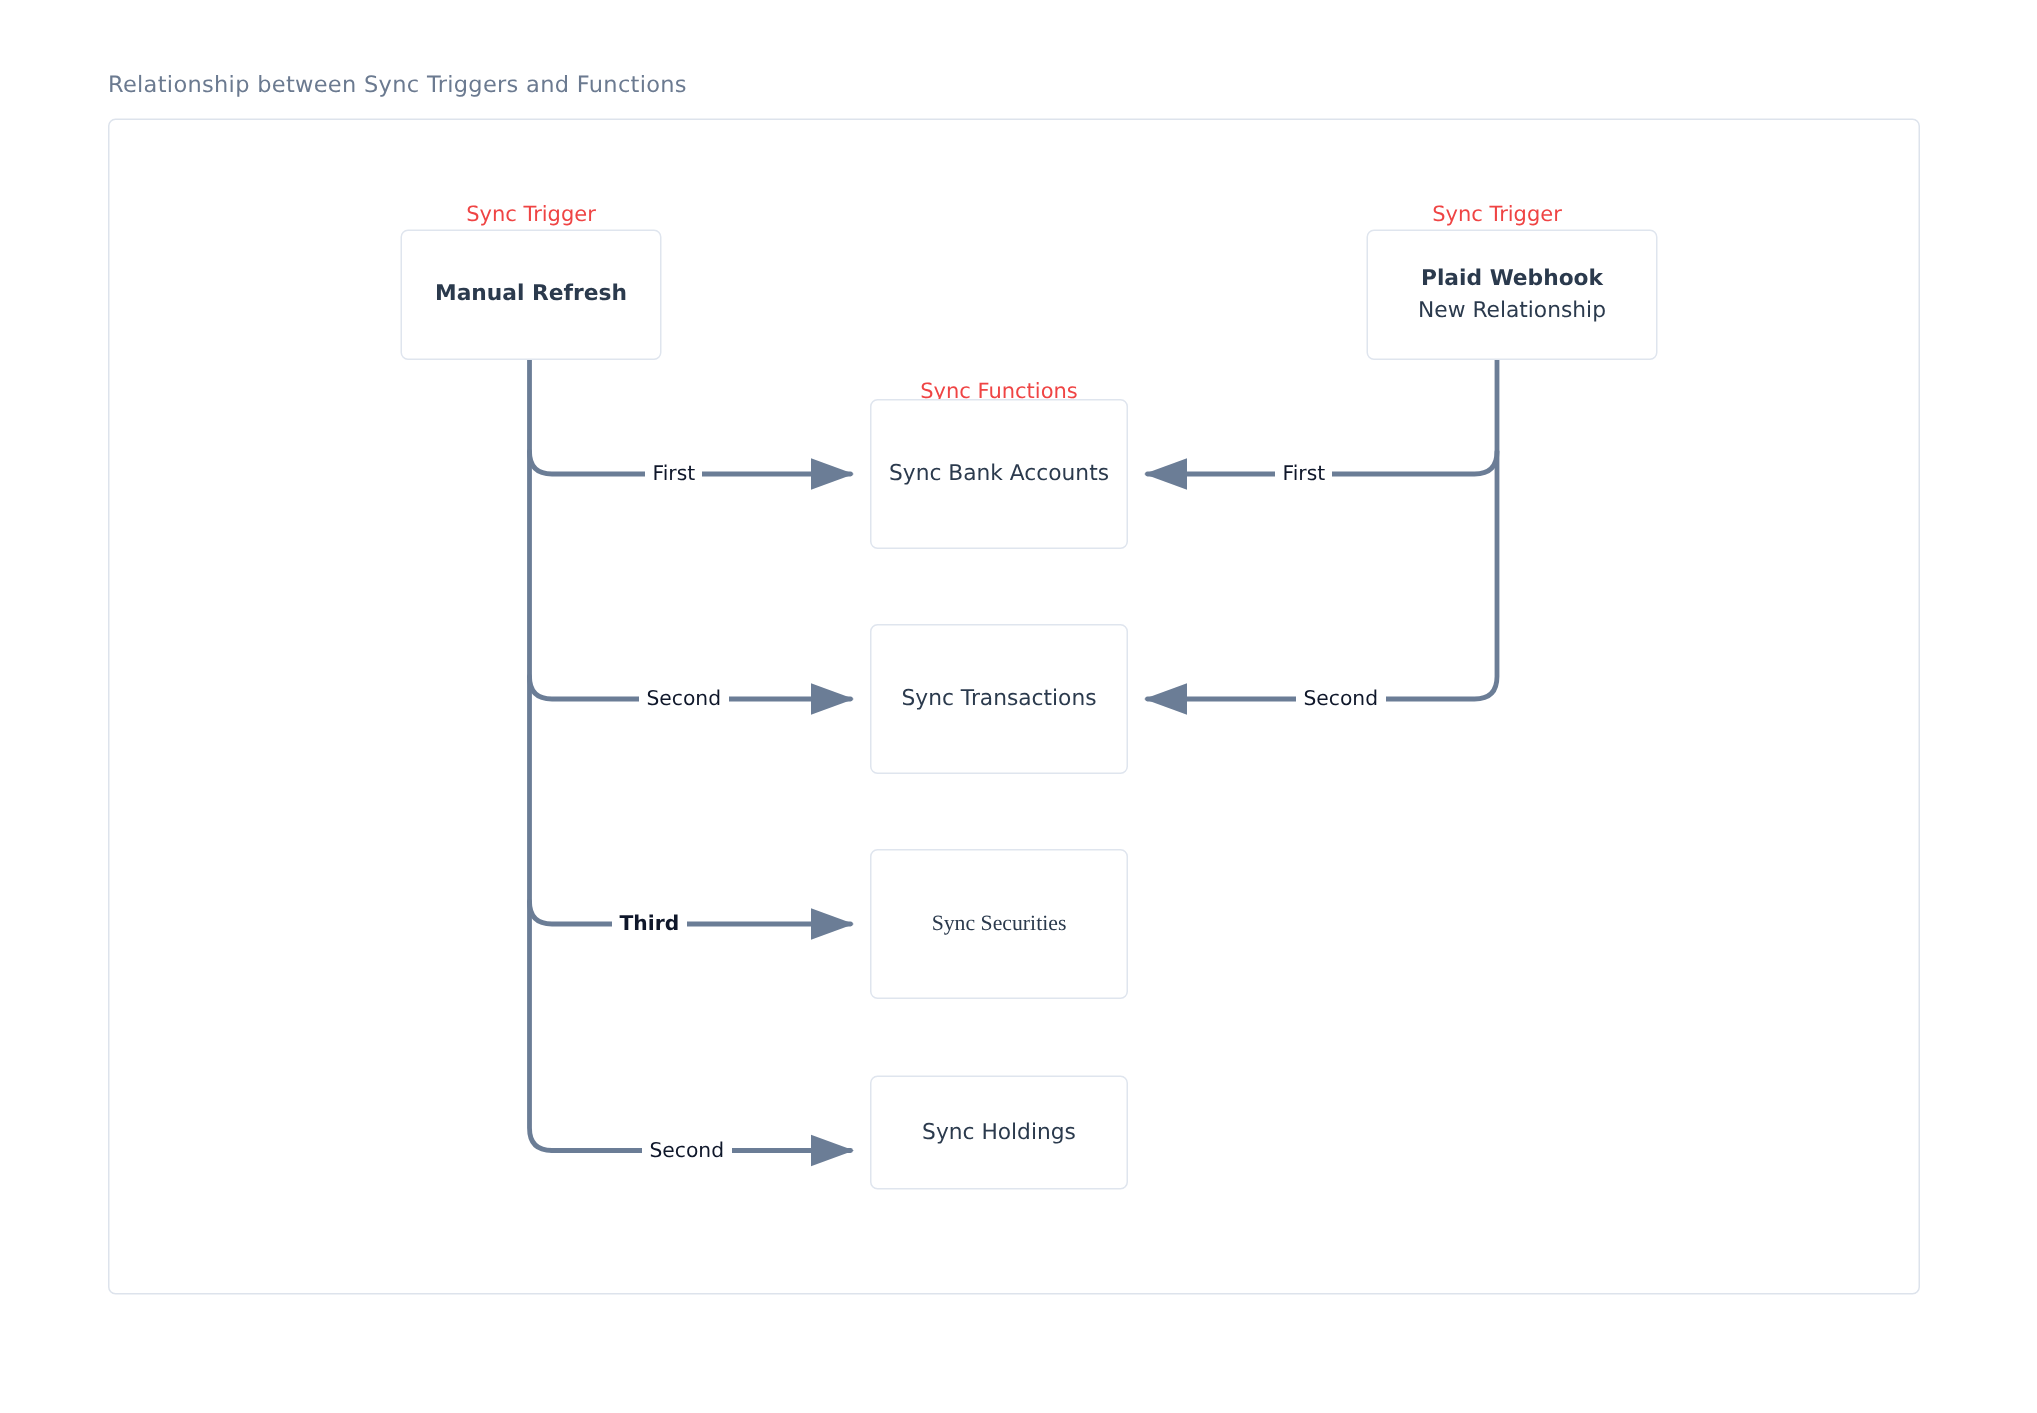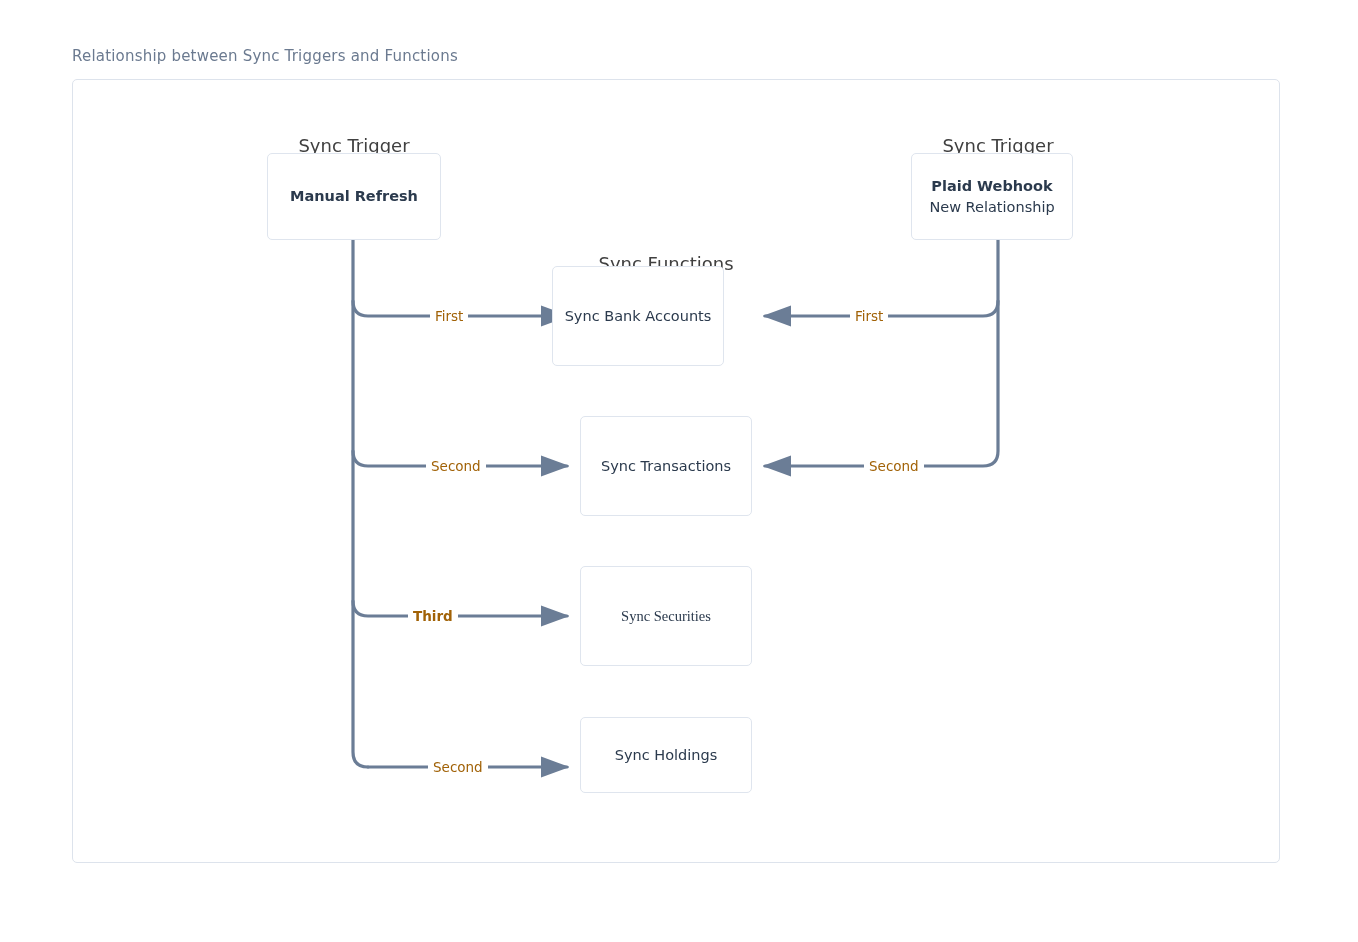--- a/index.html
+++ b/index.html
@@ -58,29 +58,29 @@
     font-size: 14.5px;
     color: #2b3a4d;
     line-height: 1.42;
     white-space: nowrap;
   }
   .node-line.strong {
     font-weight: bold;
   }
   .group-label {
     position: absolute;
-    font-size: 18px;
-    color: #404040;
+    font-size: 14px;
+    color: #ef4444;
     white-space: nowrap;
     text-align: center;
   }
   .edge-label {
     position: absolute;
     font-size: 13.5px;
-    color: #a16207;
+    color: #0f172a;
     background: #ffffff;
     padding: 0 5px;
     white-space: nowrap;
     text-align: center;
   }
 </style>
 </head>
 <body>
 
 <div id="page-title">Relationship between Sync Triggers and Functions</div>
@@ -113,26 +113,26 @@
 </svg>
 
 <div class="group-label" style="left:268px; top:135px; width:172px;">Sync Trigger</div>
 <div class="group-label" style="left:580px; top:253px; width:172px;">Sync Functions</div>
 <div class="group-label" style="left:912px; top:135px; width:172px;">Sync Trigger</div>
 
 <div class="node-box" style="left:267px; top:153px; width:174px; height:87px;">
   <div class="node-line strong">Manual Refresh</div>
 </div>
 
-<div class="node-box" style="left:911px; top:153px; width:162px; height:87px;">
+<div class="node-box" style="left:911px; top:153px; width:194px; height:87px;">
   <div class="node-line strong">Plaid Webhook</div>
   <div class="node-line">New Relationship</div>
 </div>
 
-<div class="node-box" style="left:552px; top:266px; width:172px; height:100px;">
+<div class="node-box" style="left:580px; top:266px; width:172px; height:100px;">
   <div class="node-line">Sync Bank Accounts</div>
 </div>
 
 <div class="node-box" style="left:580px; top:416px; width:172px; height:100px;">
   <div class="node-line">Sync Transactions</div>
 </div>
 
 <div class="node-box" style="left:580px; top:566px; width:172px; height:100px;font-family:Liberation Serif, serif;">
   <div class="node-line">Sync Securities</div>
 </div>

